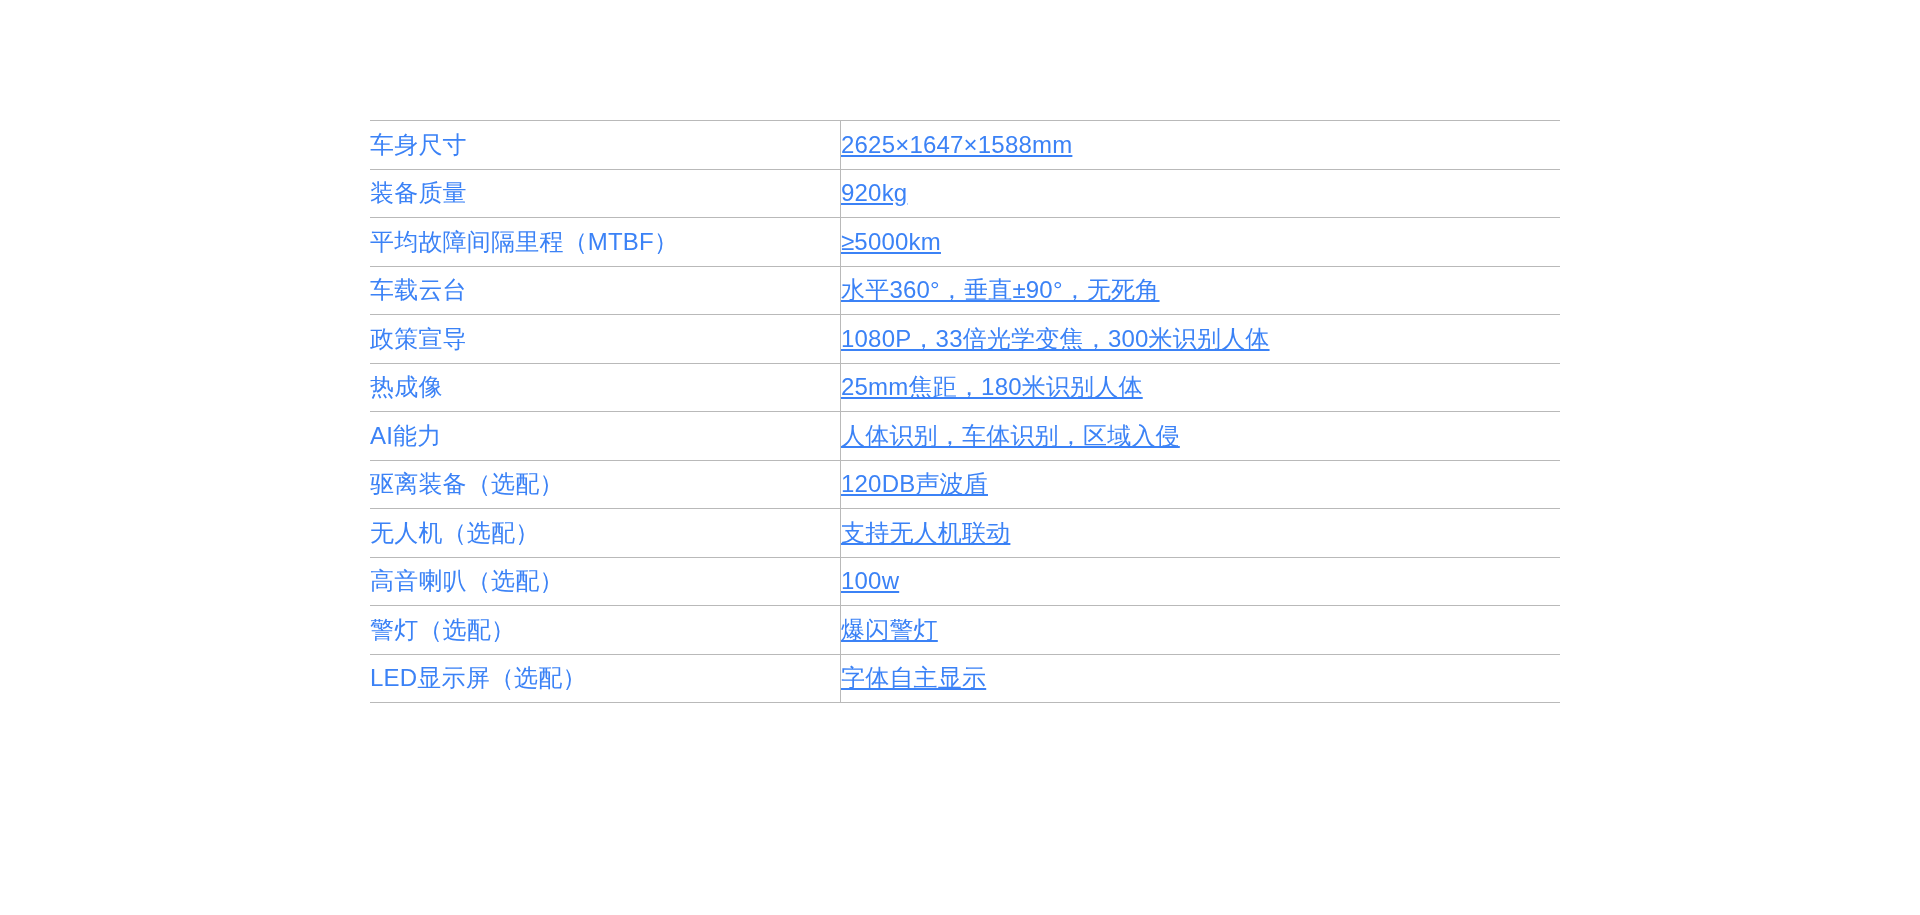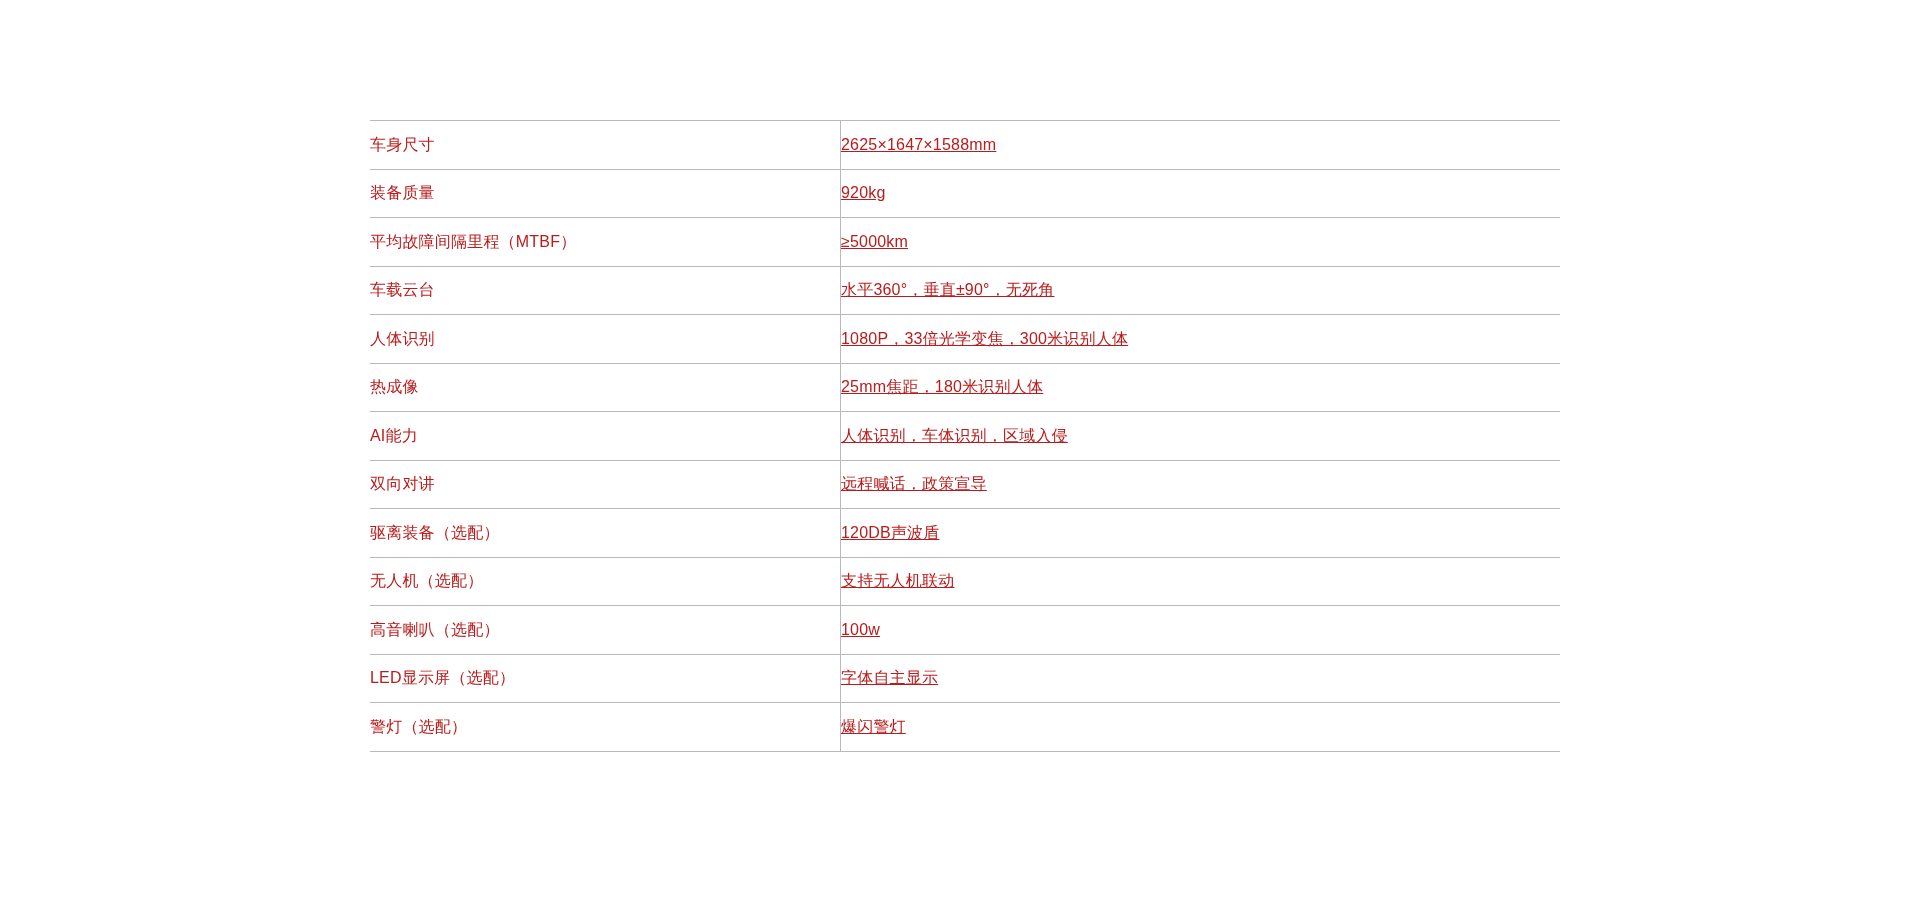--- a/index.html
+++ b/index.html
@@ -29,24 +29,24 @@
   table.spec-table {
     width: 100%;
     border-collapse: collapse;
     table-layout: fixed;
   }
   table.spec-table tr {
     height: 48.5px;
   }
   table.spec-table td {
     border-bottom: 1px solid #b9b9b9;
-    font-size: 16px;
+    font-size: 24px;
     line-height: 1.4;
     font-weight: 500;
-    color: #b91c1c;
+    color: #3b82f6;
     vertical-align: middle;
     padding: 0;
     letter-spacing: 0.2px;
   }
   table.spec-table tr:first-child td {
     border-top: 1px solid #b9b9b9;
   }
   td.spec-label {
     width: 470px;
     padding-left: 88px;
@@ -74,51 +74,47 @@
         </tr>
         <tr>
           <td class="spec-label">平均故障间隔里程（MTBF）</td>
           <td class="spec-value">≥5000km</td>
         </tr>
         <tr>
           <td class="spec-label">车载云台</td>
           <td class="spec-value">水平360°，垂直±90°，无死角</td>
         </tr>
         <tr>
-          <td class="spec-label">人体识别</td>
+          <td class="spec-label">政策宣导</td>
           <td class="spec-value">1080P，33倍光学变焦，300米识别人体</td>
         </tr>
         <tr>
           <td class="spec-label">热成像</td>
           <td class="spec-value">25mm焦距，180米识别人体</td>
         </tr>
         <tr>
           <td class="spec-label">AI能力</td>
           <td class="spec-value">人体识别，车体识别，区域入侵</td>
-        </tr>
-        <tr>
-          <td class="spec-label">双向对讲</td>
-          <td class="spec-value">远程喊话，政策宣导</td>
         </tr>
         <tr>
           <td class="spec-label">驱离装备（选配）</td>
           <td class="spec-value">120DB声波盾</td>
         </tr>
         <tr>
           <td class="spec-label">无人机（选配）</td>
           <td class="spec-value">支持无人机联动</td>
         </tr>
         <tr>
           <td class="spec-label">高音喇叭（选配）</td>
           <td class="spec-value">100w</td>
         </tr>
         <tr>
+          <td class="spec-label">警灯（选配）</td>
+          <td class="spec-value">爆闪警灯</td>
+        </tr>
+        <tr>
           <td class="spec-label">LED显示屏（选配）</td>
           <td class="spec-value">字体自主显示</td>
-        </tr>
-        <tr>
-          <td class="spec-label">警灯（选配）</td>
-          <td class="spec-value">爆闪警灯</td>
         </tr>
       </tbody>
     </table>
   </div>
 </div>
 
 </body></html>

